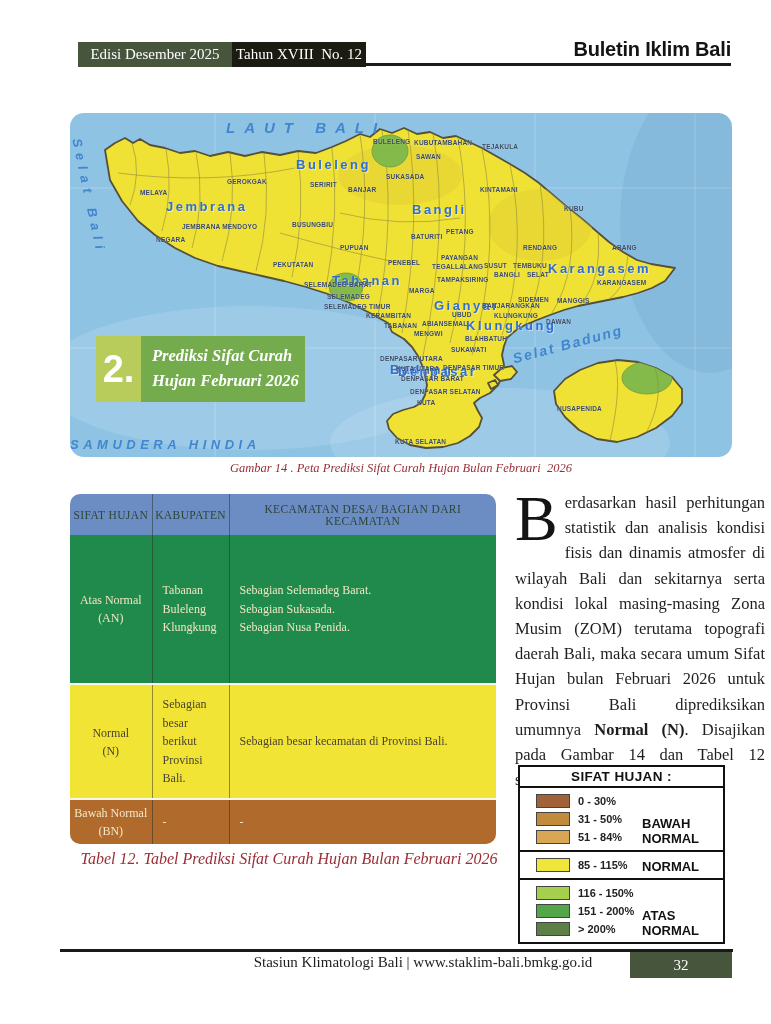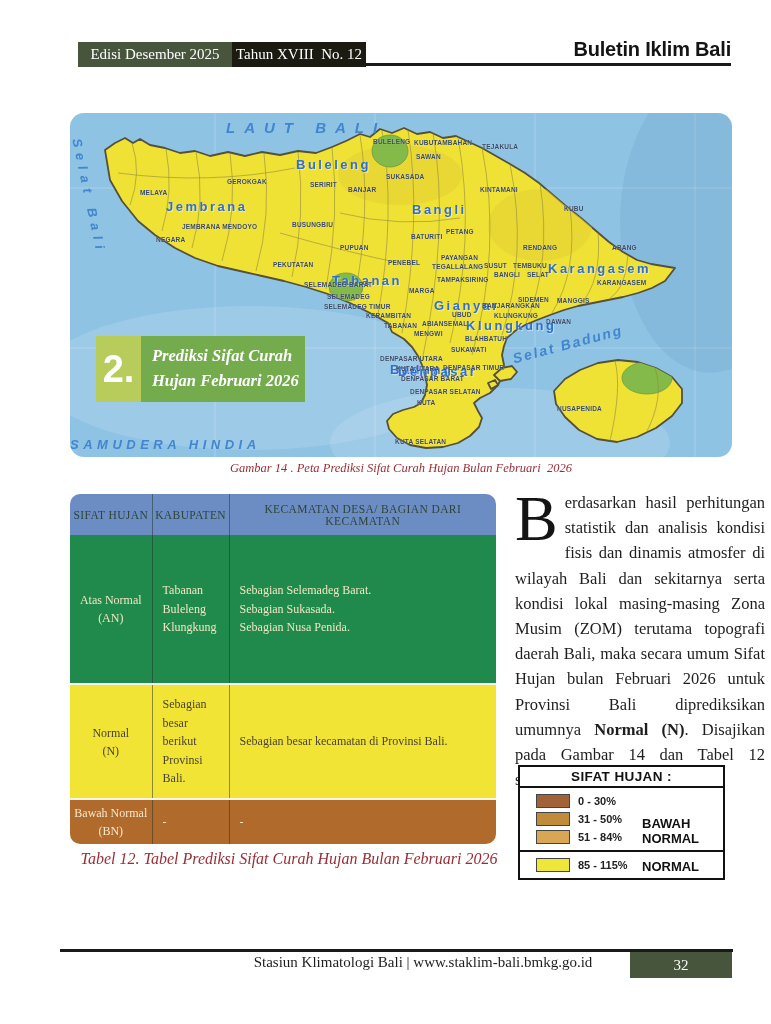--- a/index.html
+++ b/index.html
@@ -330,20 +330,37 @@
         </div>
         <div class="legend-group">
           <div class="legend-rows">
             <div class="legend-row">
               <div class="legend-swatch" style="background: rgb(239, 230, 58);"></div>
               <div class="legend-range">85 - 115%</div>
             </div>
           </div>
           <div class="legend-name">NORMAL</div>
         </div>
+        <div class="legend-group">
+          <div class="legend-rows">
+            <div class="legend-row">
+              <div class="legend-swatch" style="background: rgb(166, 207, 77);"></div>
+              <div class="legend-range">116 - 150%</div>
+            </div>
+            <div class="legend-row">
+              <div class="legend-swatch" style="background: rgb(85, 166, 73);"></div>
+              <div class="legend-range">151 - 200%</div>
+            </div>
+            <div class="legend-row">
+              <div class="legend-swatch" style="background: rgb(92, 127, 69);"></div>
+              <div class="legend-range">&gt; 200%</div>
+            </div>
+          </div>
+          <div class="legend-name">ATAS NORMAL</div>
+        </div>
       </div>
   </div>
 
   <div class="frule"></div>
   <div class="ftext">Stasiun Klimatologi Bali | www.staklim-bali.bmkg.go.id</div>
   <div class="fpage">32</div>
 
 </div>
 
 </body></html>

